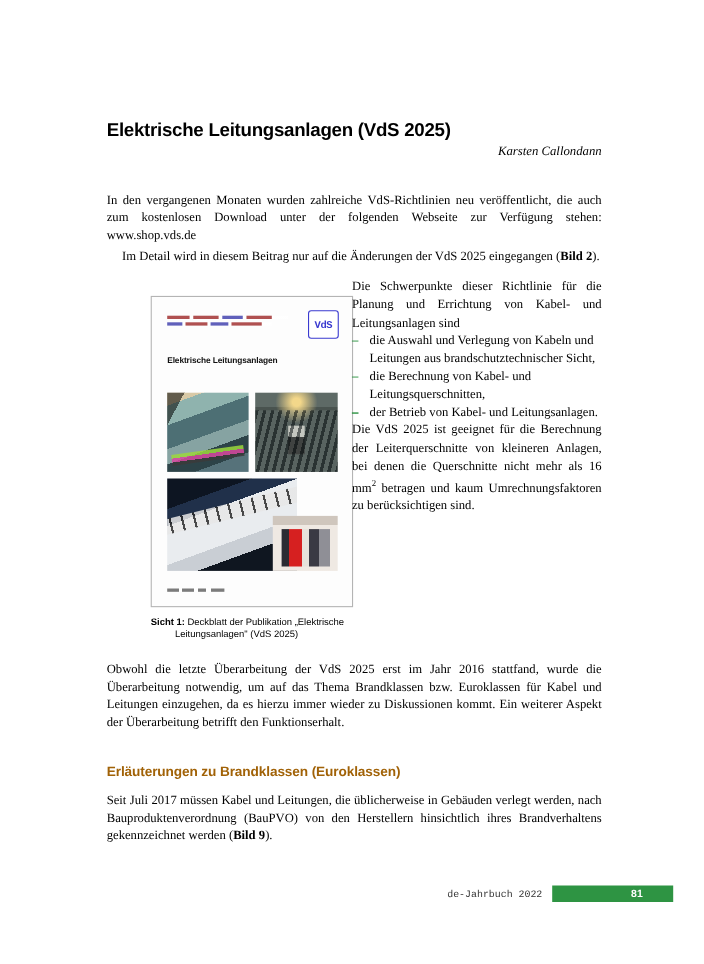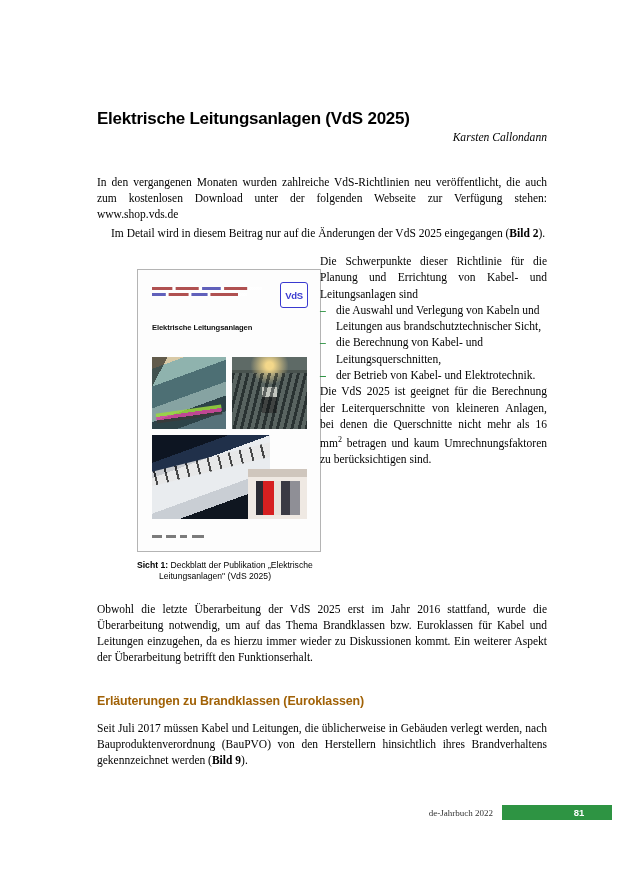--- a/index.html
+++ b/index.html
@@ -157,21 +157,21 @@
     width: 26px;
     height: 24px;
     border: 1.5px solid #3a3ad0;
     border-radius: 3px;
     background: #fff;
     display: flex;
     align-items: center;
     justify-content: center;
   }
   .vds-logo span {
-    font-family: Liberation Sans, sans-serif;
+    font-family: Liberation Mono, monospace;
     font-size: 9.5px;
     font-weight: 700;
     color: #3a3ad0;
     letter-spacing: -0.3px;
   }
   .cover-title {
     position: absolute;
     left: 14px;
     top: 53px;
     width: 155px;
@@ -333,21 +333,21 @@
     position: absolute;
     left: 28px;
     top: 805px;
     width: 584px;
     height: 15px;
     display: flex;
     align-items: center;
     justify-content: flex-end;
   }
   .footer-text {
-    font-family: Liberation Serif, serif;
+    font-family: Liberation Mono, monospace;
     font-size: 9px;
     color: #333;
     padding-right: 9px;
     white-space: nowrap;
   }
   .footer-pagebox {
     width: 66px;
     height: 15px;
     background: #2e9443;
     display: flex;
@@ -411,21 +411,21 @@
       </li>
       <li>
         <span class="dash">–</span>
         <span>die Berechnung von Kabel- und Leitungsquerschnitten,</span>
       </li>
       <li>
         <span class="dash">–</span>
       </li>
       <li>
         <span class="dash">–</span>
-        <span>der Betrieb von Kabel- und Elektrotechnik.</span>
+        <span>der Betrieb von Kabel- und Leitungsanlagen.</span>
       </li>
     </ul>
 
     <p class="para side-tail">
       <span>Die VdS 2025 ist geeignet für die Berechnung der Leiterquerschnitte von kleineren Anlagen, bei denen die Querschnitte nicht mehr als 16 mm</span><sup>2</sup><span> betragen und kaum Umrechnungsfaktoren zu berücksichtigen sind.</span>
     </p>
   </div>
 
   <p class="para lower-1">Obwohl die letzte Überarbeitung der VdS 2025 erst im Jahr 2016 stattfand, wurde die Überarbeitung notwendig, um auf das Thema Brandklassen bzw. Euroklassen für Kabel und Leitungen einzugehen, da es hierzu immer wieder zu Diskussionen kommt. Ein weiterer Aspekt der Überarbeitung betrifft den Funktionserhalt.</p>
 

